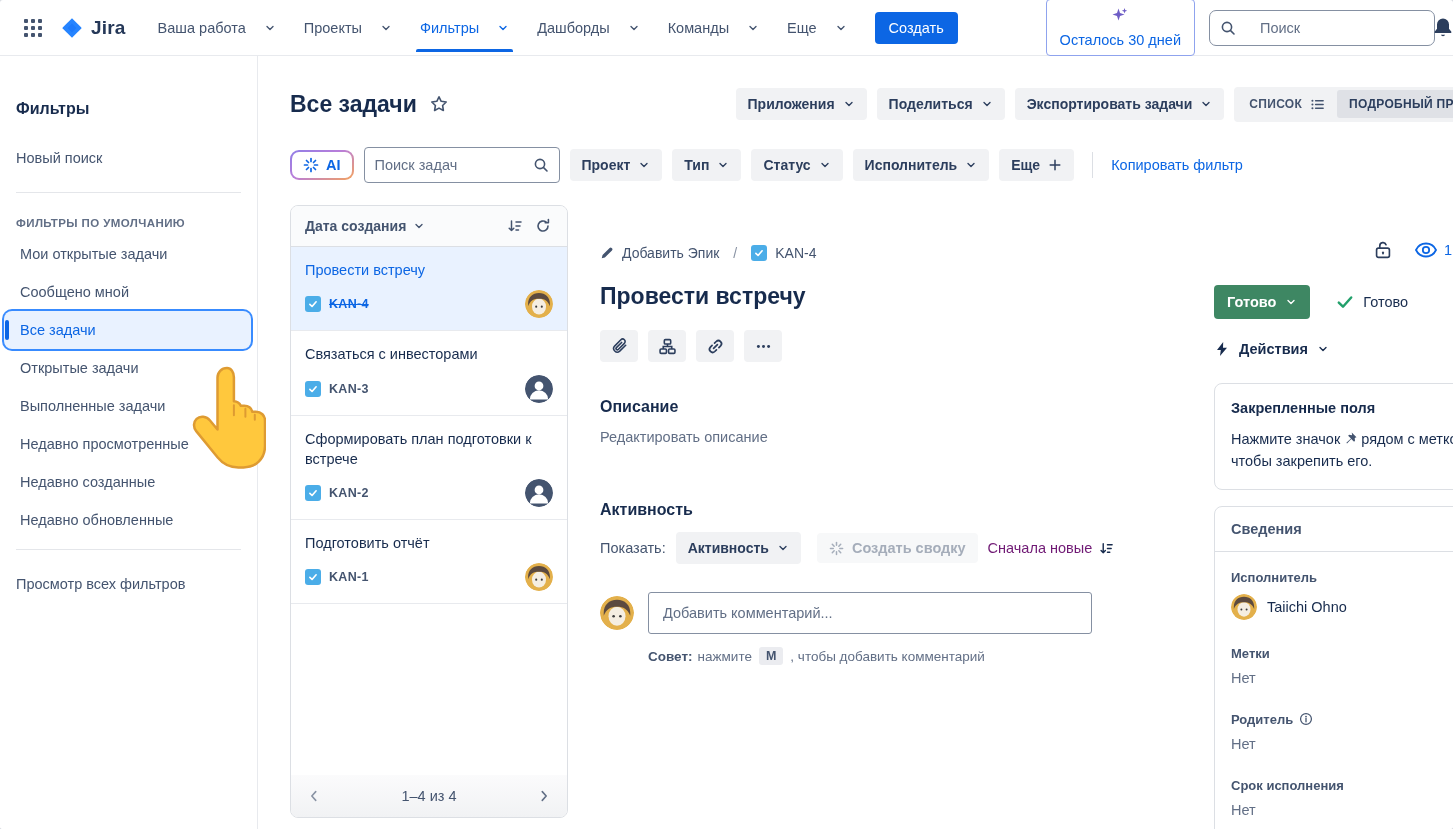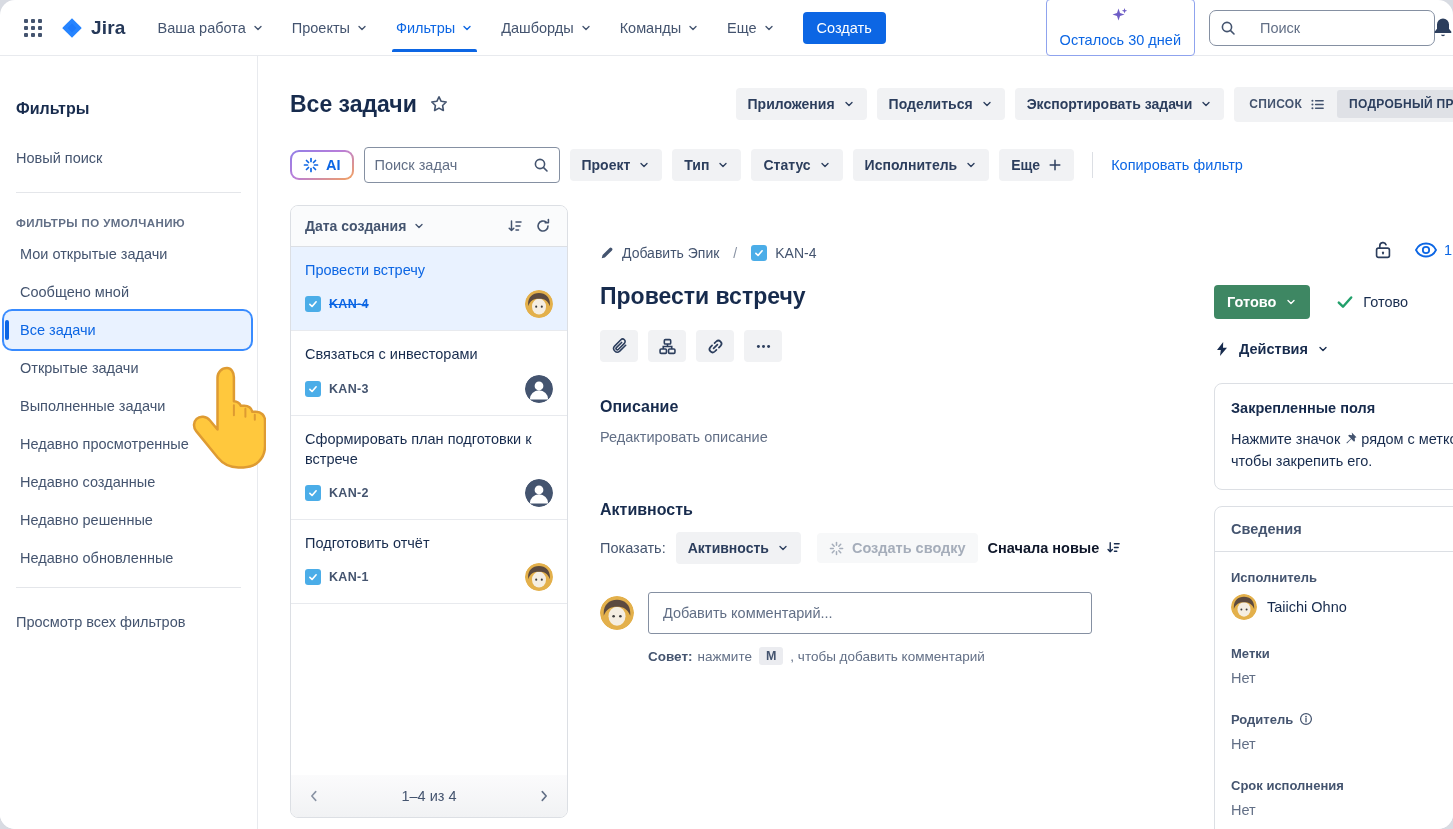--- a/index.html
+++ b/index.html
@@ -7,40 +7,40 @@
   body {
     background:#D8DBE2;
     font-family:"Liberation Sans", sans-serif;
     color:#172B4D;
     -webkit-font-smoothing:antialiased;
   }
   .screen {
     position:relative;
     width:1453px; height:829px;
     background:#FFFFFF;
-    border-radius:15px;
+    border-radius:3px;
     overflow:hidden;
     display:flex; flex-direction:column;
   }
   svg { display:block; flex-shrink:0; }
 
   
   .topnav {
     height:56px; flex-shrink:0;
     display:flex; align-items:center;
     padding:0 18px 0 16px;
     border-bottom:1px solid #E8EAEE;
     position:relative;
   }
   .grid-btn { display:grid; grid-template-columns:repeat(3,4px); gap:3px; padding:8px; cursor:pointer; }
   .grid-btn i { width:4px; height:4px; background:#44546F; border-radius:1px; }
   .brand { display:flex; align-items:center; gap:7px; margin:0 18px 0 10px; cursor:pointer; }
   .brand-name { font-size:19px; font-weight:700; color:#253858; letter-spacing:.2px; }
   .nav-item {
-    display:flex; align-items:center; gap:6px;
+    display:flex; align-items:center; gap:18px;
     height:48px; padding:0 4px; margin:0 10px;
     font-size:14.5px; font-weight:500; color:#44546F;
     position:relative; cursor:pointer; white-space:nowrap;
   }
   .nav-item .chev { color:#44546F; }
   .nav-item.active { color:#0C66E4; }
   .nav-item.active .chev { color:#0C66E4; }
   .nav-item.active::after {
     content:""; position:absolute; left:0; right:0; bottom:0;
     height:3px; background:#0C66E4; border-radius:2px 2px 0 0;
@@ -203,21 +203,21 @@
   .desc-label { margin-top:36px; }
   .desc-placeholder { margin-top:13px; font-size:14.5px; color:#626F86; cursor:text; }
   .activity-label { margin-top:56px; }
   .show-row { display:flex; align-items:center; gap:10px; margin-top:13px; font-size:14.5px; color:#44546F; }
   .pill-disabled {
     display:flex; align-items:center; gap:8px;
     background:#F7F8F9; color:#A5ADBA; font-size:14.5px; font-weight:600;
     padding:7px 12px; border-radius:4px; border:none; cursor:default; white-space:nowrap;
     font-family:inherit; margin-left:6px;
   }
-  .sort-newest { margin-left:auto; display:flex; gap:7px; font-size:14.5px; font-weight:700; color:#0f172a; cursor:pointer; white-space:nowrap; }
+  .sort-newest { margin-left:auto; display:flex; align-items:center; gap:7px; font-size:14.5px; font-weight:400; color:#701a75; cursor:pointer; white-space:nowrap; }
   .comment-row { display:flex; gap:14px; margin-top:28px; align-items:center; }
   .comment-input {
     flex:1; height:42px; border:1px solid #8590A2; border-radius:3px;
     padding:0 14px; font-size:14.5px; font-family:inherit; color:#172B4D; outline:none;
   }
   .comment-input::placeholder { color:#626F86; }
   .tip-row { margin:13px 0 0 48px; font-size:13.5px; color:#626F86; display:flex; align-items:center; gap:5px; }
   .tip-row b { color:#44546F; font-weight:700; }
   .kbd {
     background:#EBECF0; border-radius:3px; color:#44546F;
@@ -359,21 +359,20 @@
       <div class="sb-divider"></div>
       <div class="sb-section">ФИЛЬТРЫ ПО УМОЛЧАНИЮ</div>
 
       <div class="sb-item">Мои открытые задачи</div>
       <div class="sb-item">Сообщено мной</div>
       <div class="sb-item selected">Все задачи</div>
       <div class="sb-item">Открытые задачи</div>
       <div class="sb-item">Выполненные задачи</div>
       <div class="sb-item">Недавно просмотренные</div>
       <div class="sb-item">Недавно созданные</div>
-      <div class="sb-item">Недавно решенные</div>
       <div class="sb-item">Недавно обновленные</div>
       <div class="sb-divider"></div>
       <div class="sb-link">Просмотр всех фильтров</div>
 
       <span class="hand-cursor">
         <svg width="80" height="136" viewBox="0 0 80 136">
           <path d="M41 4 c-5.5 0 -9.5 4.2 -9.5 9.5 v52 l-7.5 -9 c-3.6 -4.3 -9.8 -5 -13.4 -1.6 c-3.4 3.2 -3.4 8.6 -.4 12.2 l21.5 26.4 c5 6.2 12.6 9.9 20.6 9.9 h5.2 c12.6 0 21.5 -8.8 21.5 -21.3 V56.5 c0 -5 -4 -8.7 -9 -8.7 h-3.6 c-1 -3.6 -4.3 -6 -8.2 -6 h-3.3 c-1.3 -2.5 -3.9 -4.3 -7 -4.5 l0 -23.8 C48 8.2 45 4 41 4 z" fill="#FFC83D" stroke="#DE9B32" stroke-width="2.5" stroke-linejoin="round"></path>
           <path d="M47.9 41.3 l0 10 M59.4 44.8 l0 8 M68.8 50.8 l0 5" stroke="#DE9B32" stroke-width="2" stroke-linecap="round" fill="none"></path>
         </svg>
       </span>

